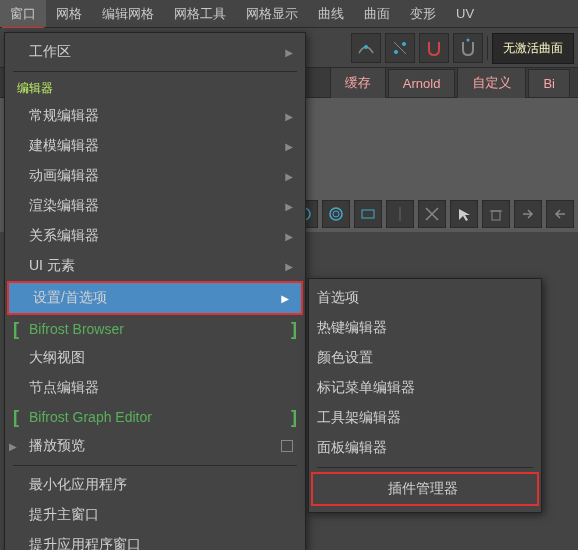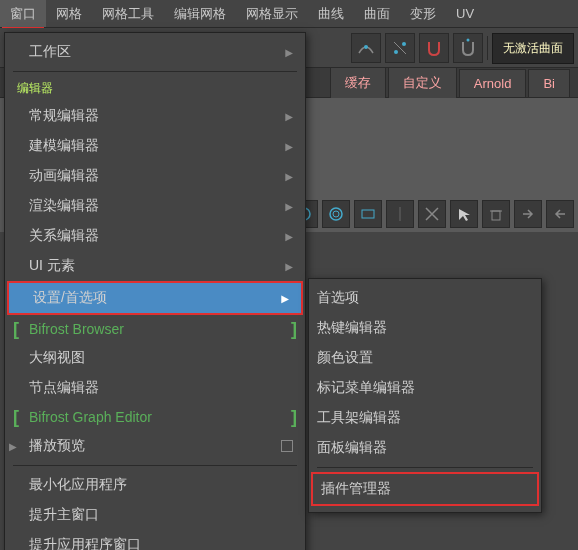--- a/index.html
+++ b/index.html
@@ -30,32 +30,32 @@
 .menu-sep { height: 1px; background: #2a2a2a; margin: 4px 8px; }
 .menu-item.highlighted { background: #4a8bc4; border: 2px solid #e03030; margin: 0 2px; gap: 36px; }
 .menu-item.bifrost { color: #5ab05a; }
 .bracket-l, .bracket-r { color: #5ab05a; font-weight: bold; position: absolute; font-size: 18px; }
 .bracket-l { left: 8px; } .bracket-r { right: 8px; }
 .play-icon { position: absolute; left: 4px; font-size: 10px; color: #888; }
 
 .submenu { position: absolute; left: 308px; top: 278px; width: 234px; background: #444444; border: 1px solid #222; box-shadow: 2px 2px 8px rgba(0,0,0,0.5); z-index: 11; padding: 4px 0; }
 .submenu .menu-item { padding-left: 8px; }
 .submenu-border { border: 2px solid #e03030; margin: 2px; }
-.submenu-border .menu-item { border: none; margin: 0; }
+.submenu-border .menu-item { border: none; margin: 0; justify-content: center; }
 
 svg { display: block; }
 </style>
 </head>
 <body>
 
 <div class="menubar">
   <div class="menubar-item active">窗口</div>
   <div class="menubar-item">网格</div>
+  <div class="menubar-item">编辑网格</div>
   <div class="menubar-item">网格工具</div>
-  <div class="menubar-item">编辑网格</div>
   <div class="menubar-item">网格显示</div>
   <div class="menubar-item">曲线</div>
   <div class="menubar-item">曲面</div>
   <div class="menubar-item">变形</div>
   <div class="menubar-item">UV</div>
 </div>
 
 <div class="toolbar">
   <div class="toolbar-right">
     <div class="tool-icon">
@@ -82,22 +82,22 @@
           <circle cx="10" cy="2" r="1.5" fill="#4ac"></circle>
         </svg>
     </div>
     <div style="width:1px;height:24px;background:#2a2a2a"></div>
     <div class="curve-box">无激活曲面</div>
   </div>
 </div>
 
 <div class="tabbar">
   <div class="tab">缓存</div>
+  <div class="tab">Arnold</div>
   <div class="tab">自定义</div>
-  <div class="tab">Arnold</div>
   <div class="tab">Bi</div>
 </div>
 
 <div class="workspace">
   <div class="shelf-icons">
     <div class="shelf-icon">
         <svg width="18" height="18">
           <circle cx="9" cy="9" r="7" fill="#4ac" opacity="0.6"></circle>
         </svg>
       </div>

